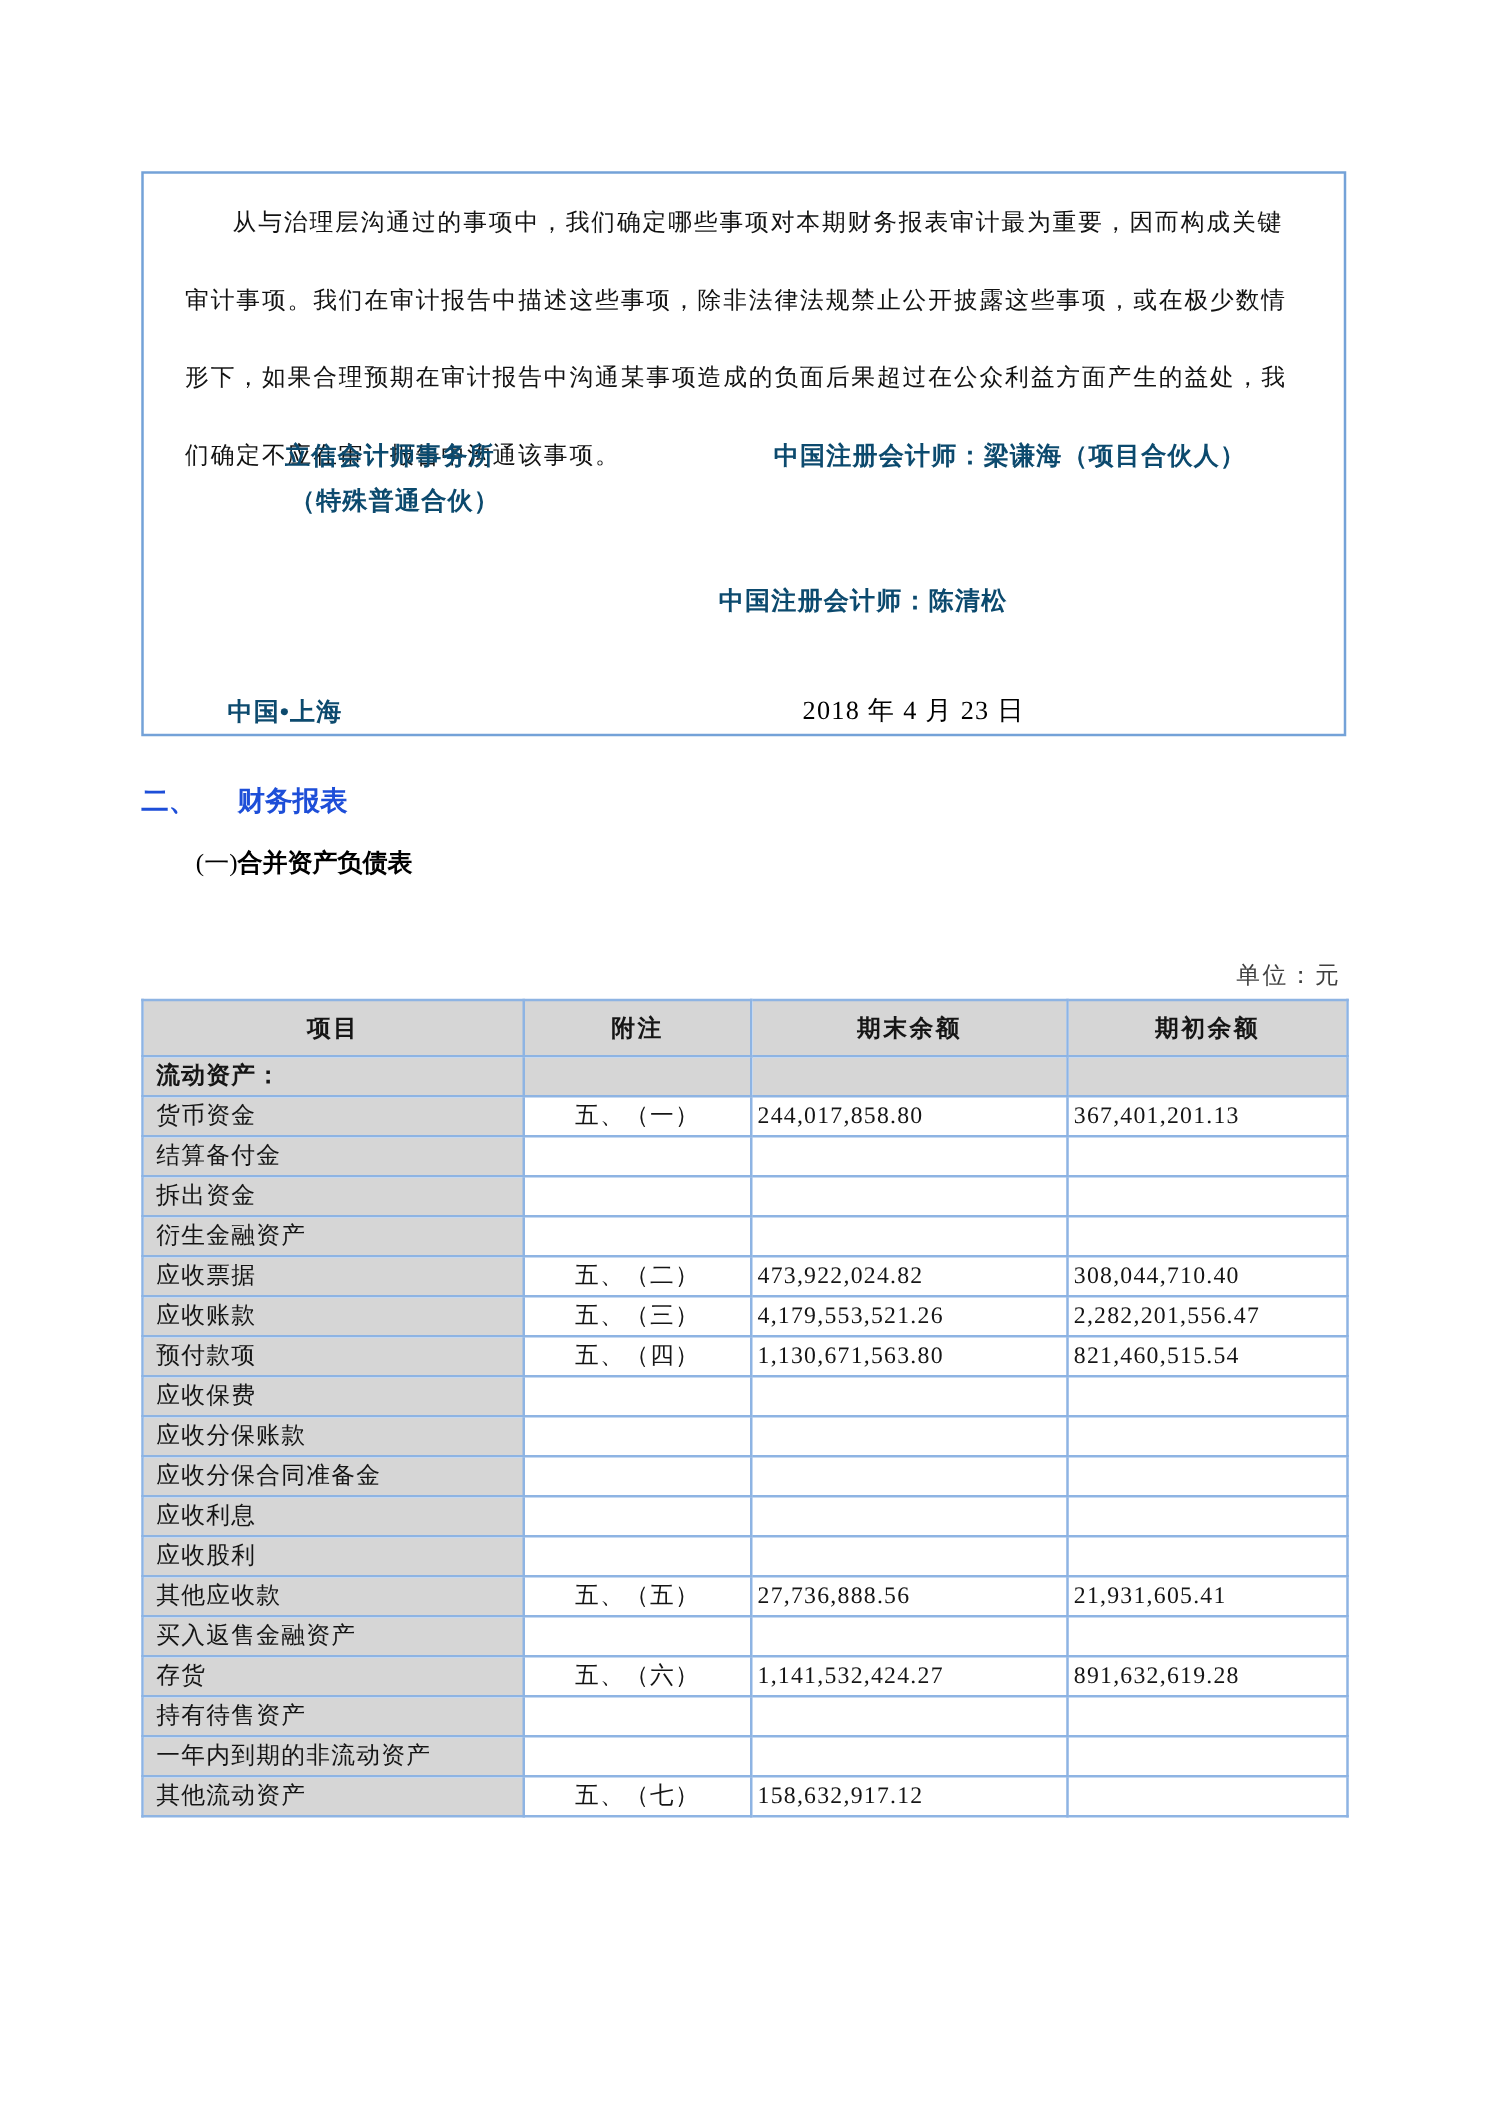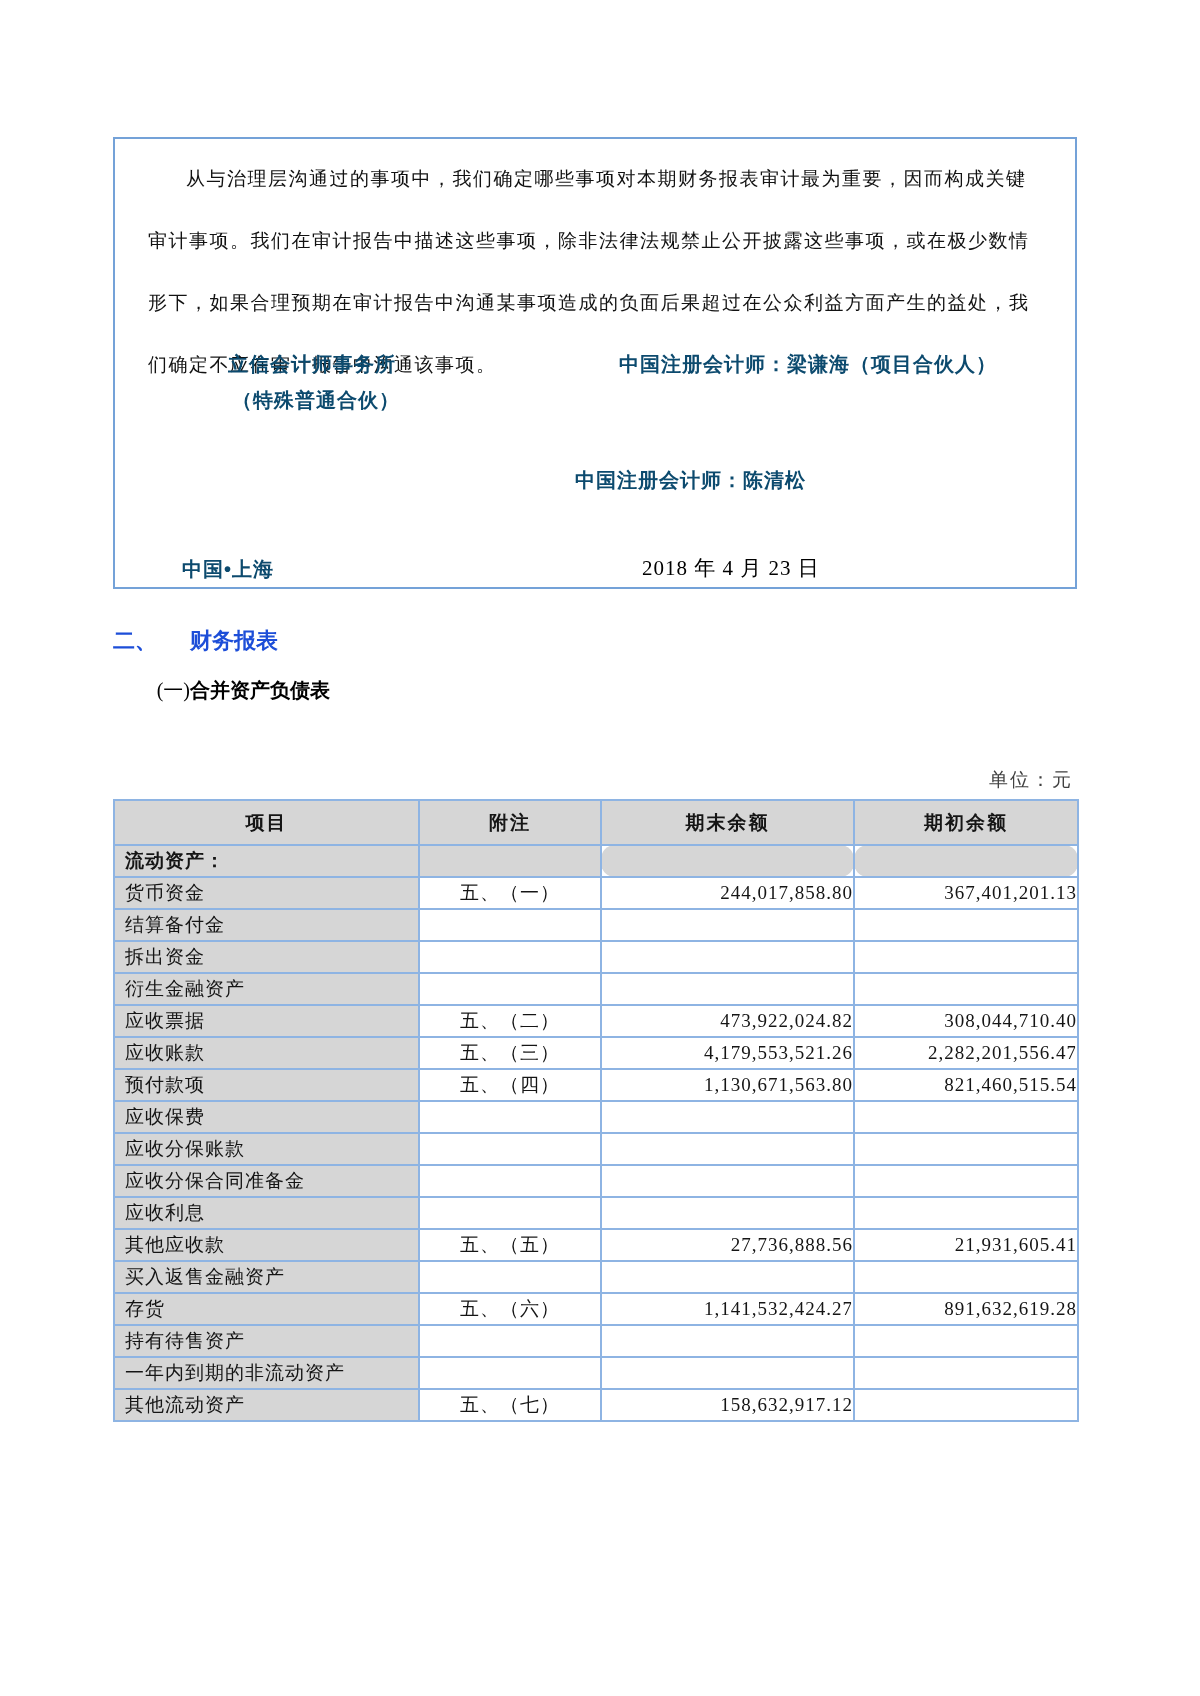--- a/index.html
+++ b/index.html
@@ -119,24 +119,23 @@
     line-height: 26px;
   }
   .bs-table td.item {
     background: #d6d6d6;
     text-align: left;
     padding-left: 10px;
     white-space: pre-line;
   }
   .bs-table td.note { text-align: center; letter-spacing: 1px; }
   .bs-table td.end, .bs-table td.begin {
-    text-align: right;
-    padding-right: 0;
-    letter-spacing: 1px;
-    border-radius: 14px;
+    text-align: left;
+    padding-right: 12px;
+    letter-spacing: 1px;
   }
   .bs-table tr.section-row td { background: #d6d6d6; }
   .bs-table tr.section-row td.item { font-weight: bold; letter-spacing: 1px; }
 </style>
 </head>
 <body>
 
 <div class="page">
 
   <div class="audit-box">
@@ -244,20 +243,26 @@
           <td class="end"></td>
           <td class="begin"></td>
         </tr>
         <tr>
           <td class="item">应收利息</td>
           <td class="note"></td>
           <td class="end"></td>
           <td class="begin"></td>
         </tr>
         <tr>
+          <td class="item">应收股利</td>
+          <td class="note"></td>
+          <td class="end"></td>
+          <td class="begin"></td>
+        </tr>
+        <tr>
           <td class="item">其他应收款</td>
           <td class="note">五、（五）</td>
           <td class="end">27,736,888.56</td>
           <td class="begin">21,931,605.41</td>
         </tr>
         <tr>
           <td class="item">买入返售金融资产</td>
           <td class="note"></td>
           <td class="end"></td>
           <td class="begin"></td>

